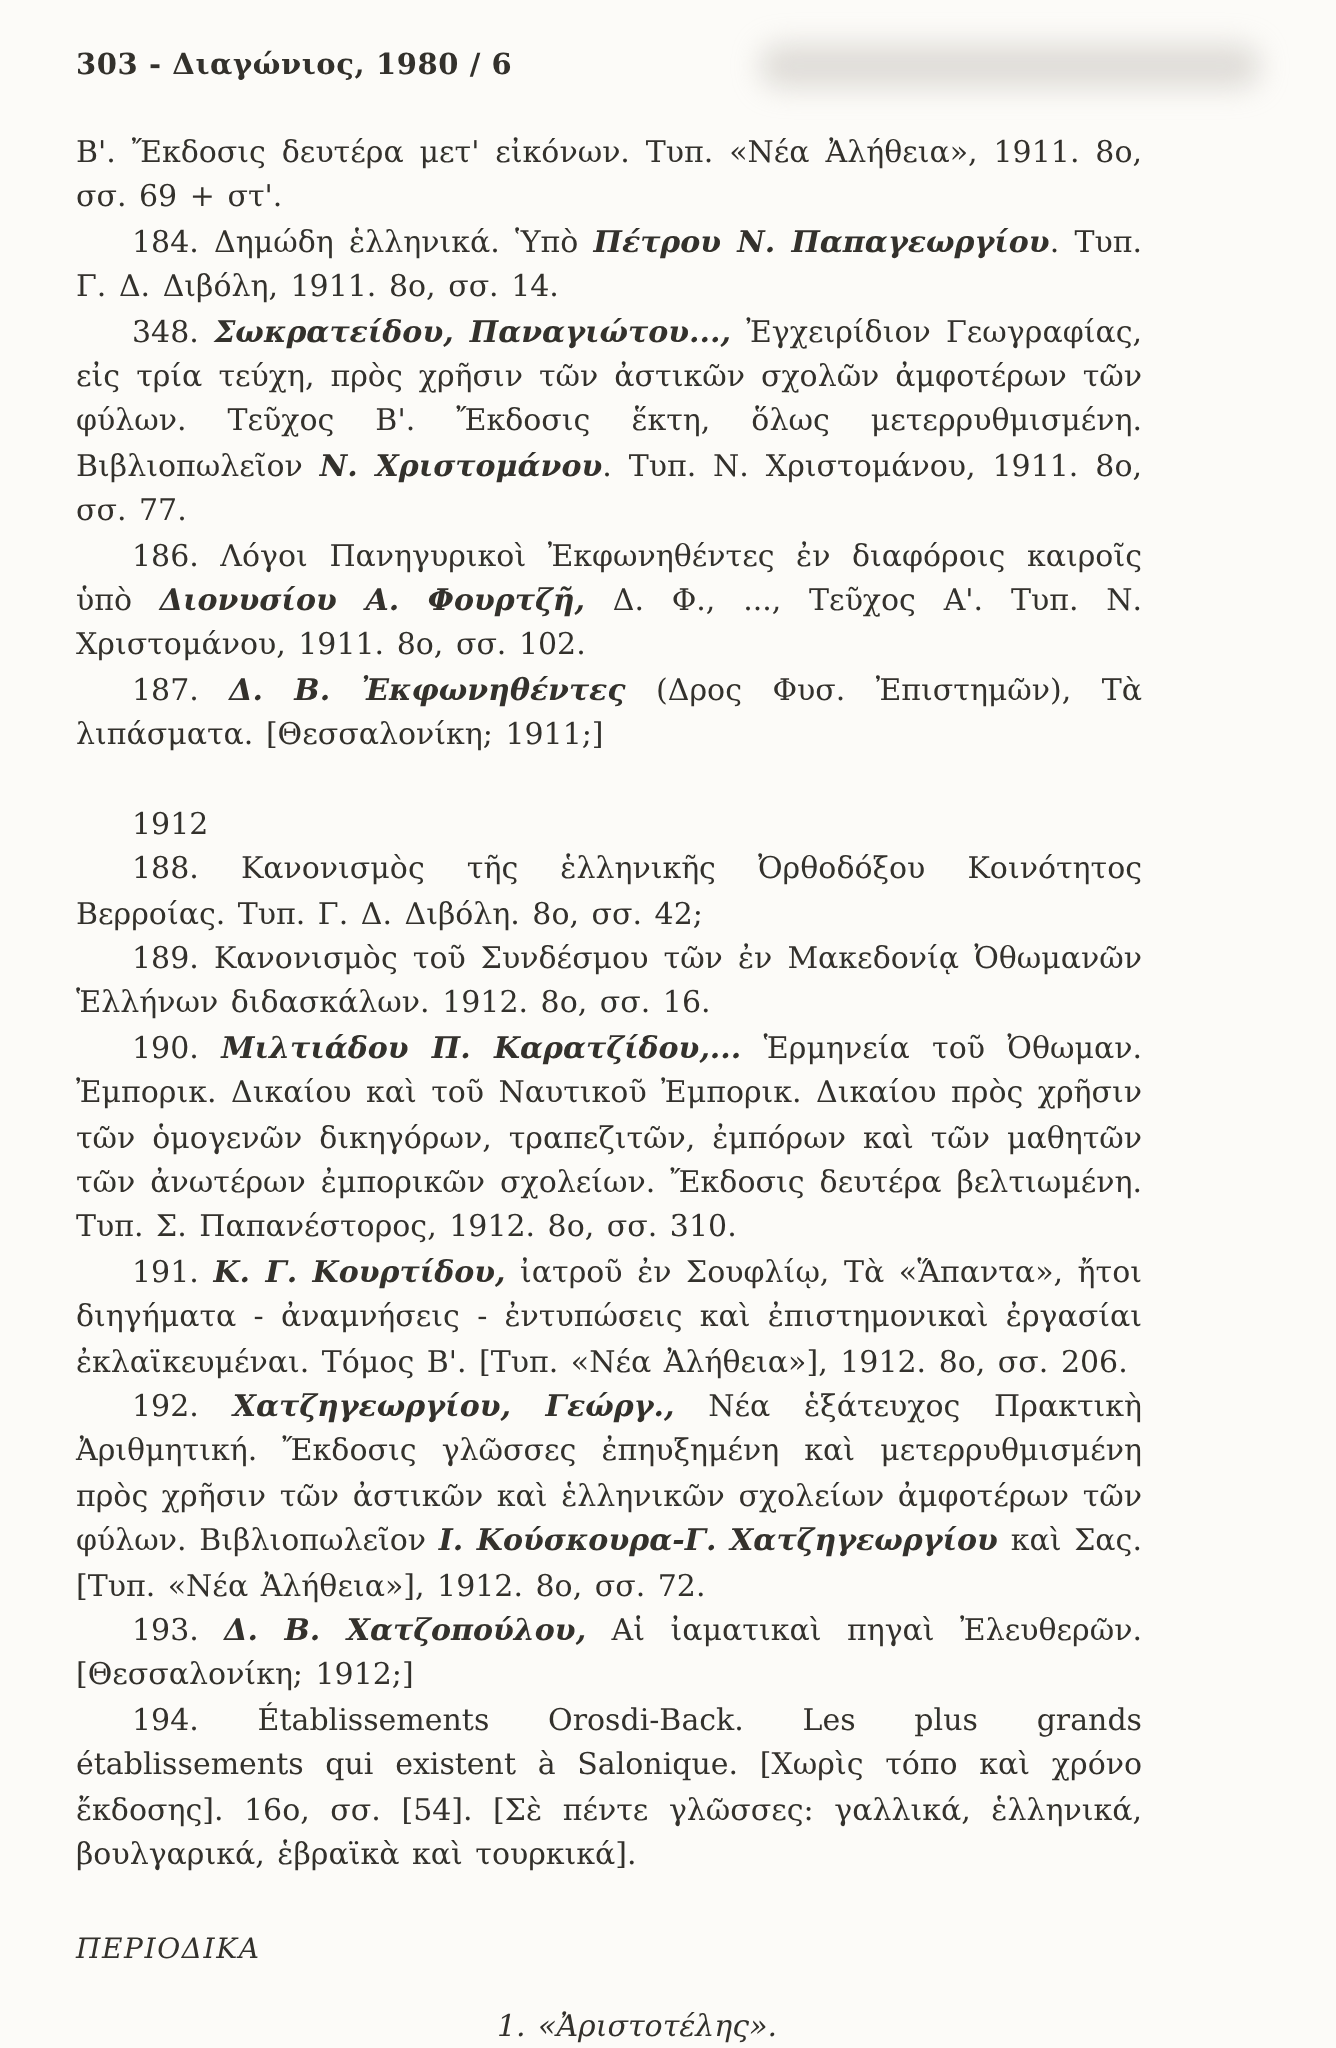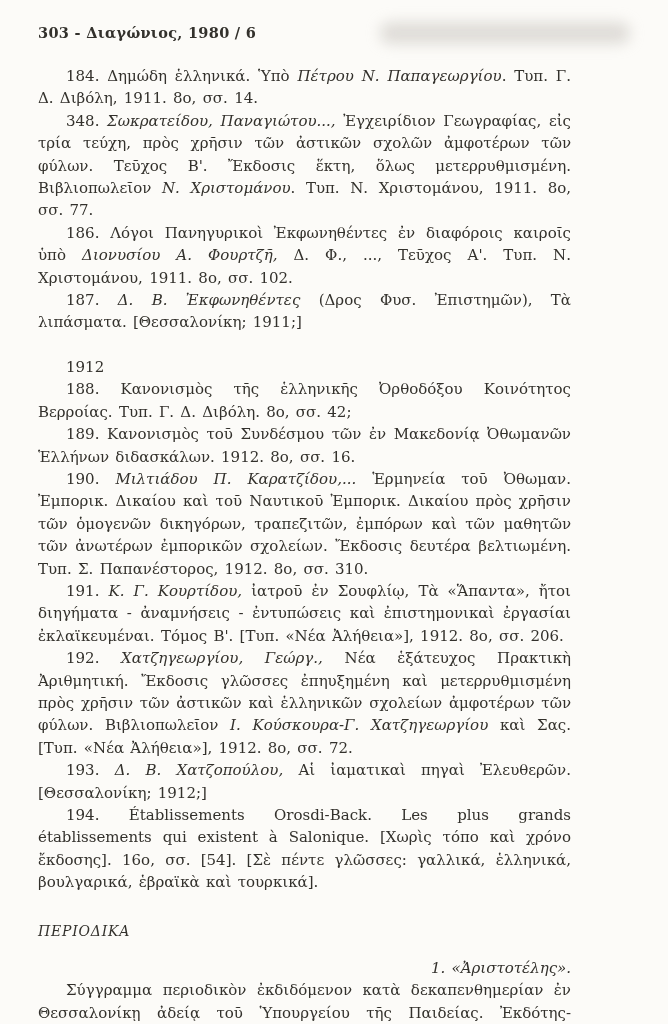--- a/index.html
+++ b/index.html
@@ -47,31 +47,32 @@
     margin-top: 26px;
     margin-bottom: 15px;
     font-style: italic;
     font-size: 14px;
     letter-spacing: 0.8px;
     text-align: left;
   }
   p.entry-title {
     text-indent: 28px;
     font-style: italic;
-    text-align: right;
+    text-align: center;
   }
-  .it { font-style: italic; }
+  .it { font-style: italic; font-weight: bold; }
 </style>
 </head>
 <body>
 
 <div class="page">
   <div class="scan-smudge"></div>
   <p class="page-header">303 - Διαγώνιος, 1980 / 6</p>
   <div class="body-text">
+      <p class=""><span>Β'. Ἔκδοσις δευτέρα μετ' εἰκόνων. Τυπ. «Νέα Ἀλήθεια», 1911. 8ο, σσ. 69 + στ'.</span></p>
       <p class=" indent"><span>184. Δημώδη ἑλληνικά. Ὑπὸ </span><span class="it">Πέτρου Ν. Παπαγεωργίου</span><span>. Τυπ. Γ. Δ. Διβόλη, 1911. 8ο, σσ. 14.</span></p>
       <p class=" indent"><span>348. </span><span class="it">Σωκρατείδου, Παναγιώτου...,</span><span> Ἐγχειρίδιον Γεωγραφίας, εἰς τρία τεύχη, πρὸς χρῆσιν τῶν ἀστικῶν σχολῶν ἀμφοτέρων τῶν φύλων. Τεῦχος Β'. Ἔκδοσις ἕκτη, ὅλως μετερρυθμισμένη. Βιβλιοπωλεῖον </span><span class="it">Ν. Χριστομάνου</span><span>. Τυπ. Ν. Χριστομάνου, 1911. 8ο, σσ. 77.</span></p>
       <p class=" indent"><span>186. Λόγοι Πανηγυρικοὶ Ἐκφωνηθέντες ἐν διαφόροις καιροῖς ὑπὸ </span><span class="it">Διονυσίου Α. Φουρτζῆ,</span><span> Δ. Φ., ..., Τεῦχος Α'. Τυπ. Ν. Χριστομάνου, 1911. 8ο, σσ. 102.</span></p>
       <p class=" indent"><span>187. </span><span class="it">Δ. Β. Ἐκφωνηθέντες</span><span> (Δρος Φυσ. Ἐπιστημῶν), Τὰ λιπάσματα. [Θεσσαλονίκη; 1911;]</span></p>
       <p class="year"><span>1912</span></p>
       <p class=" indent"><span>188. Κανονισμὸς τῆς ἑλληνικῆς Ὀρθοδόξου Κοινότητος Βερροίας. Τυπ. Γ. Δ. Διβόλη. 8ο, σσ. 42;</span></p>
       <p class=" indent"><span>189. Κανονισμὸς τοῦ Συνδέσμου τῶν ἐν Μακεδονίᾳ Ὀθωμανῶν Ἑλλήνων διδασκάλων. 1912. 8ο, σσ. 16.</span></p>
       <p class=" indent"><span>190. </span><span class="it">Μιλτιάδου Π. Καρατζίδου,...</span><span> Ἑρμηνεία τοῦ Ὀθωμαν. Ἐμπορικ. Δικαίου καὶ τοῦ Ναυτικοῦ Ἐμπορικ. Δικαίου πρὸς χρῆσιν τῶν ὁμογενῶν δικηγόρων, τραπεζιτῶν, ἐμπόρων καὶ τῶν μαθητῶν τῶν ἀνωτέρων ἐμπορικῶν σχολείων. Ἔκδοσις δευτέρα βελτιωμένη. Τυπ. Σ. Παπανέστορος, 1912. 8ο, σσ. 310.</span></p>
       <p class=" indent"><span>191. </span><span class="it">Κ. Γ. Κουρτίδου,</span><span> ἰατροῦ ἐν Σουφλίῳ, Τὰ «Ἅπαντα», ἤτοι διηγήματα - ἀναμνήσεις - ἐντυπώσεις καὶ ἐπιστημονικαὶ ἐργασίαι ἐκλαϊκευμέναι. Τόμος Β'. [Τυπ. «Νέα Ἀλήθεια»], 1912. 8ο, σσ. 206.</span></p>
       <p class=" indent"><span>192. </span><span class="it">Χατζηγεωργίου, Γεώργ.,</span><span> Νέα ἑξάτευχος Πρακτικὴ Ἀριθμητική. Ἔκδοσις γλῶσσες ἐπηυξημένη καὶ μετερρυθμισμένη πρὸς χρῆσιν τῶν ἀστικῶν καὶ ἑλληνικῶν σχολείων ἀμφοτέρων τῶν φύλων. Βιβλιοπωλεῖον </span><span class="it">Ι. Κούσκουρα-Γ. Χατζηγεωργίου</span><span> καὶ Σας. [Τυπ. «Νέα Ἀλήθεια»], 1912. 8ο, σσ. 72.</span></p>

